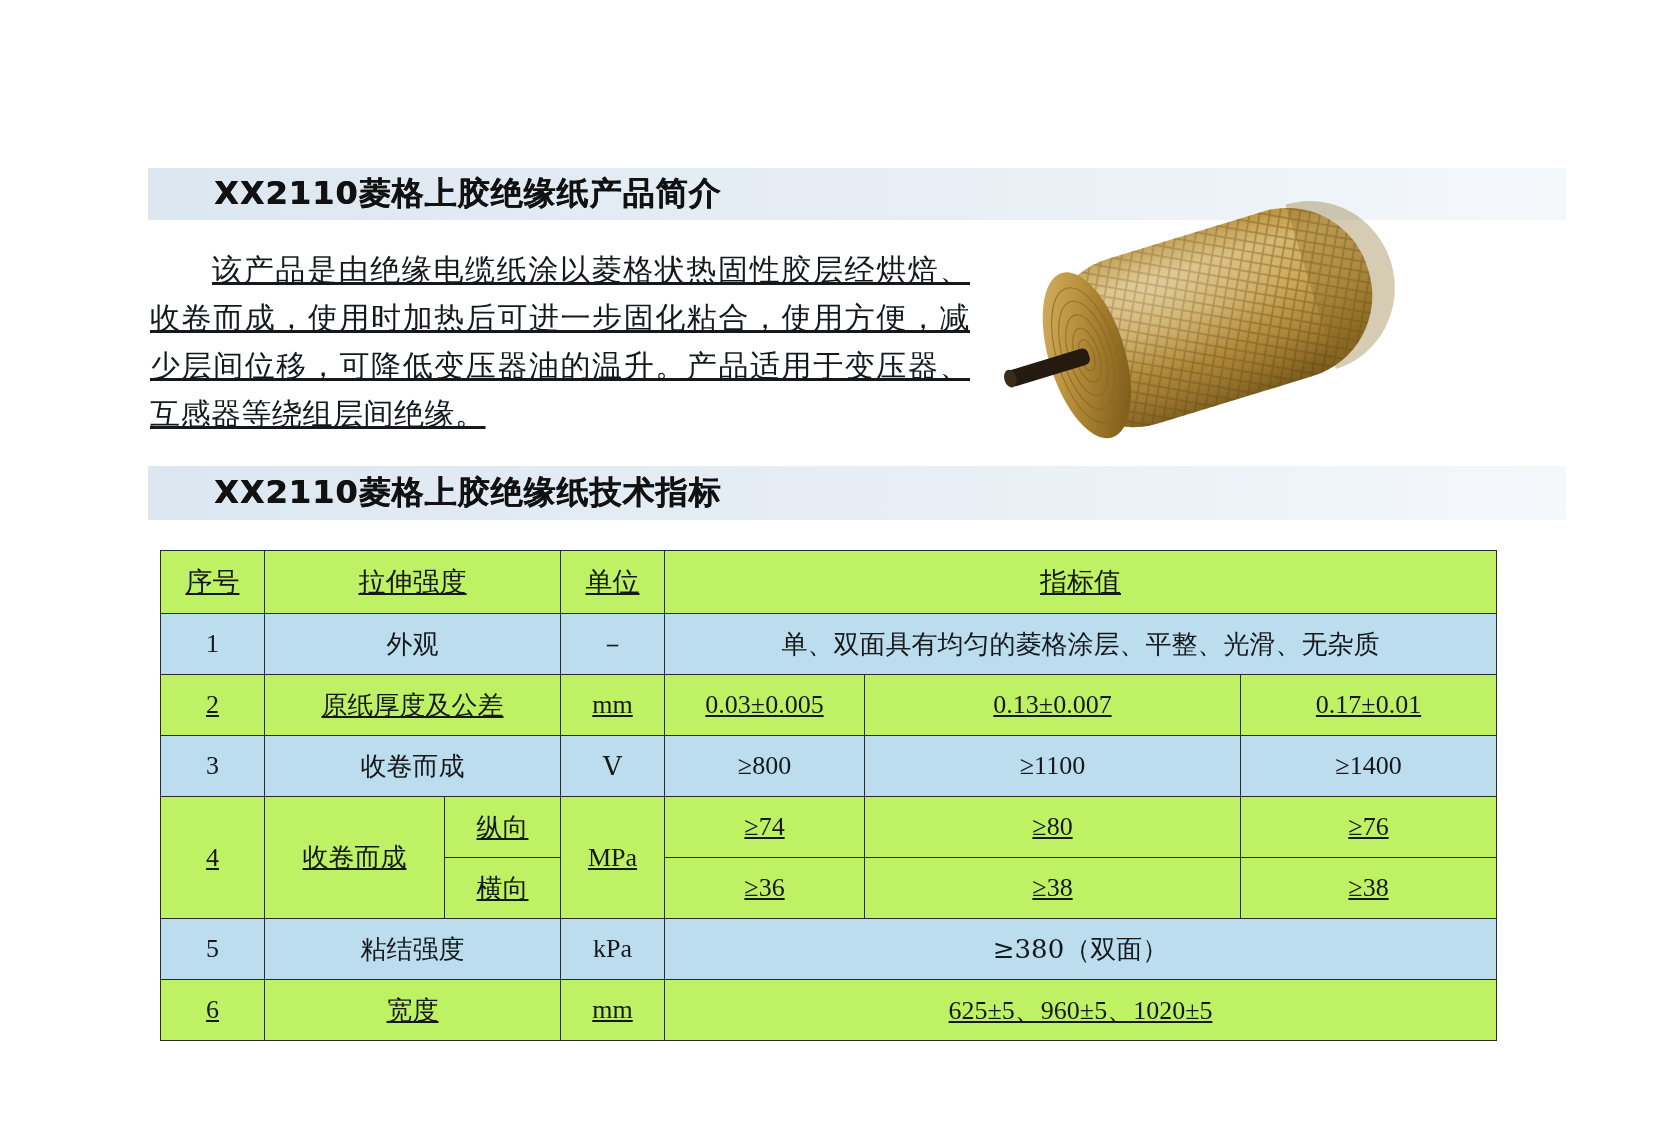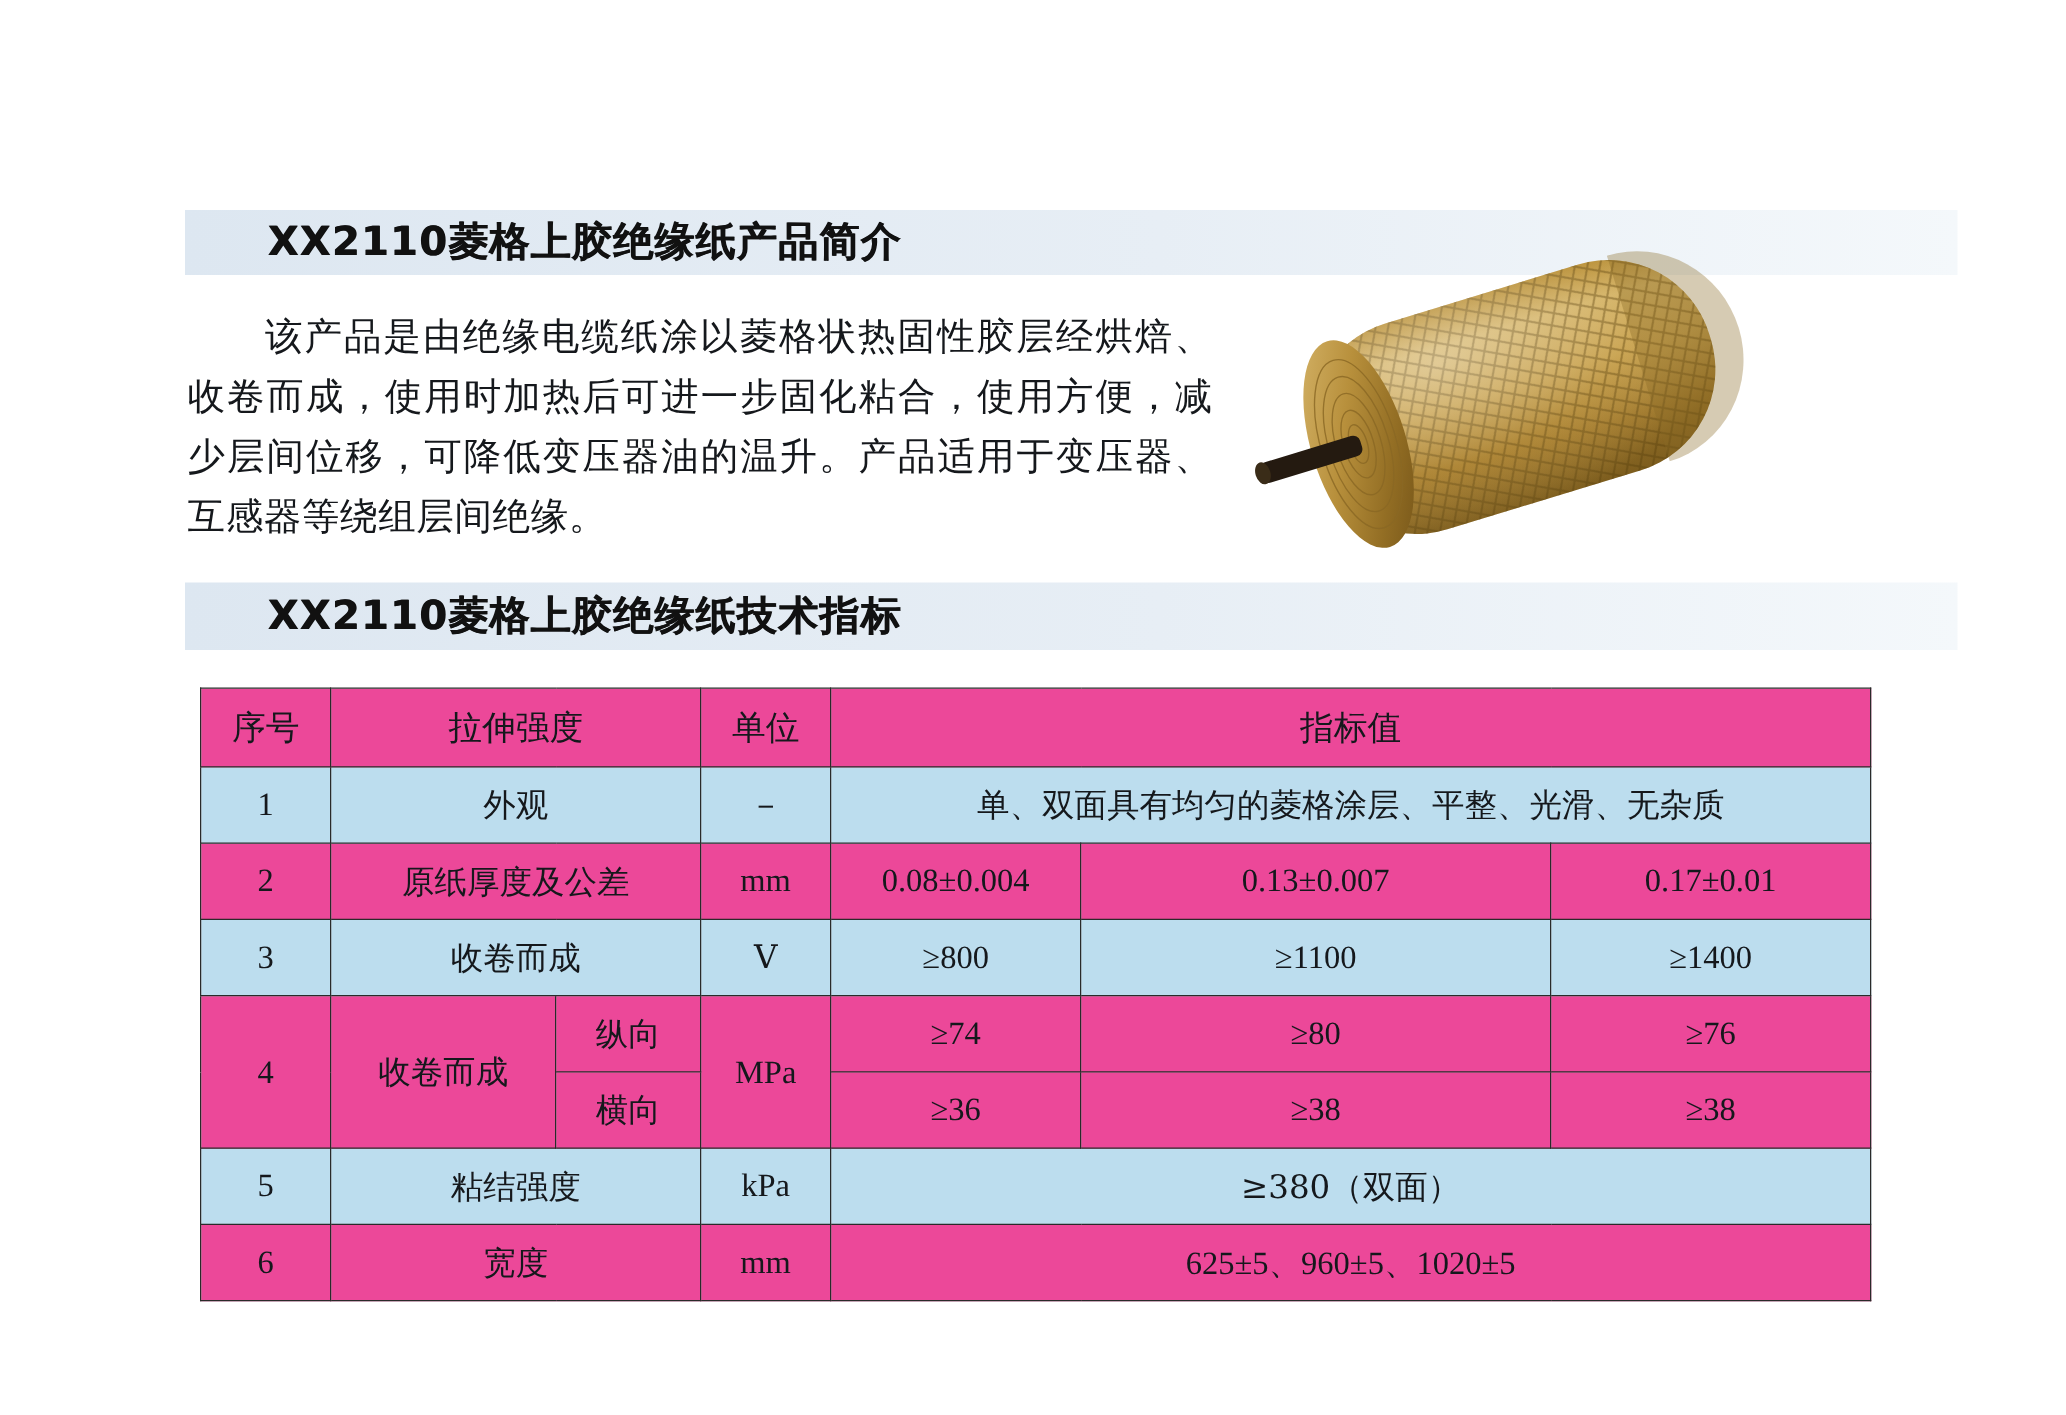--- a/index.html
+++ b/index.html
@@ -55,20 +55,21 @@
     left: 150px;
     top: 246px;
     width: 820px;
     font-family: "DejaVu Serif", serif;
     font-size: 30px;
     line-height: 48px;
     letter-spacing: 0.5px;
     text-align: justify;
     text-indent: 62px;
     color: #15181c;
+    text-decoration: underline;
   }
 
   
   #product-photo {
     position: absolute;
     left: 985px;
     top: 180px;
     width: 475px;
     height: 270px;
   }
@@ -94,21 +95,22 @@
     height: 60px;
   }
   #spec-table .hdr {
     height: 62px;
     font-size: 27px;
   }
   .row-blue td {
     background: #bcddee;
   }
   .row-plain td {
-    background: #ec4899;
+    background: #bef264;
+    text-decoration: underline;
   }
   .num-cell { font-family: "Liberation Serif", serif; font-size: 27px; }
   .cn { font-family: "DejaVu Serif", serif; }
 </style>
 </head>
 <body>
 
 <div class="banner" id="banner-intro">
   <div class="banner-title">XX2110菱格上胶绝缘纸产品简介</div>
 </div>
@@ -190,21 +192,21 @@
       <td class="num-cell">1</td>
       <td class="cn" colspan="2">外观</td>
       <td>－</td>
       <td class="cn" colspan="3">单、双面具有均匀的菱格涂层、平整、光滑、无杂质</td>
     </tr>
 
     <tr class="row-plain">
       <td class="num-cell">2</td>
       <td class="cn" colspan="2">原纸厚度及公差</td>
       <td class="num-cell">mm</td>
-      <td class="num-cell" colspan="1">0.08±0.004</td>
+      <td class="num-cell" colspan="1">0.03±0.005</td>
       <td class="num-cell" colspan="1">0.13±0.007</td>
       <td class="num-cell" colspan="1">0.17±0.01</td>
     </tr>
 
     <tr class="row-blue">
       <td class="num-cell">3</td>
       <td class="cn" colspan="2">收卷而成</td>
       <td>V</td>
       <td class="num-cell">≥800</td>
       <td class="num-cell">≥1100</td>

